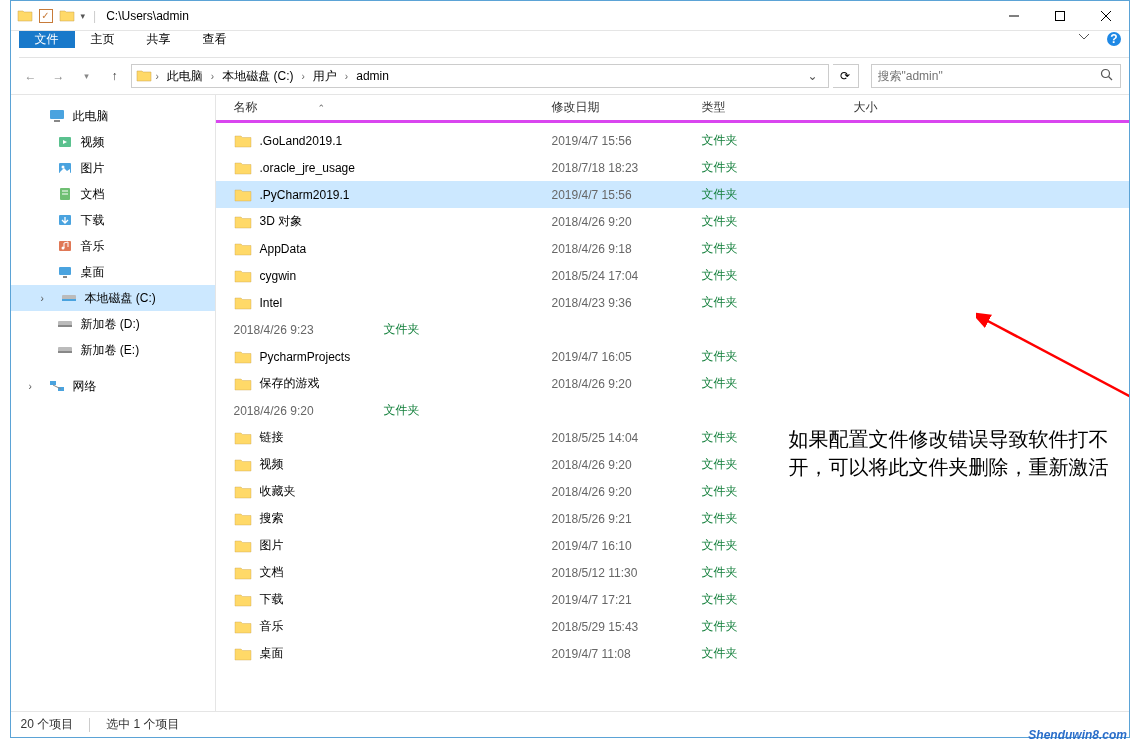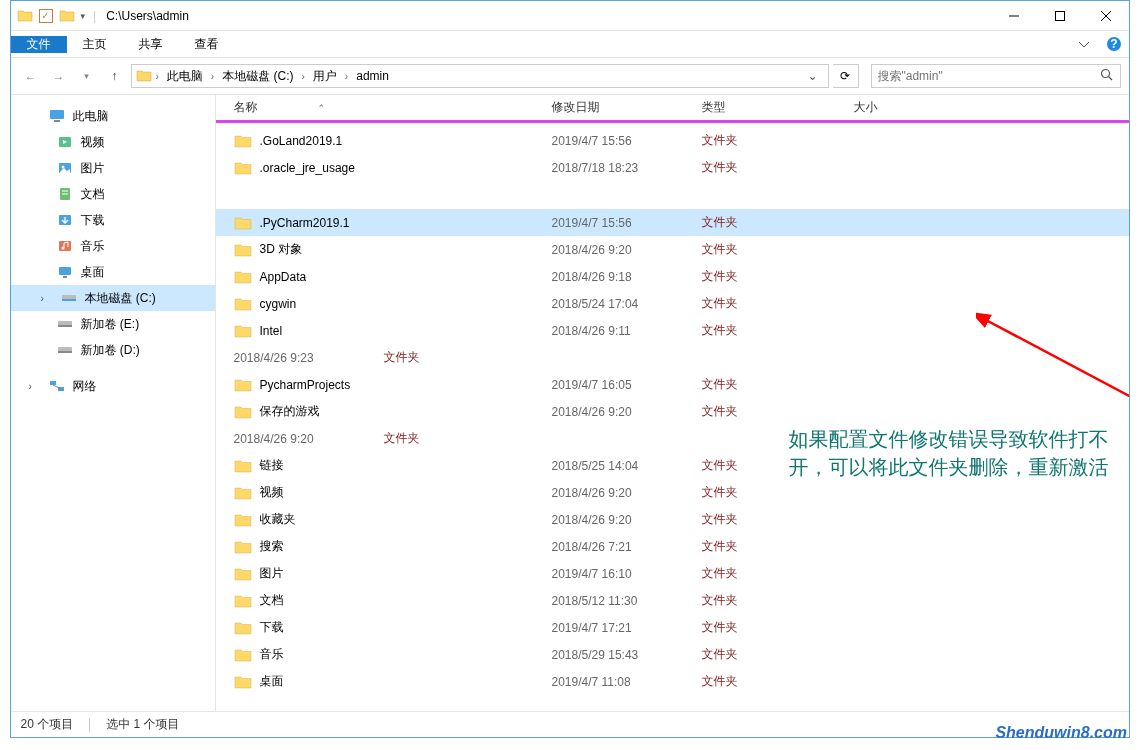--- a/index.html
+++ b/index.html
@@ -4,21 +4,21 @@
 <style>
 * { margin: 0; padding: 0; box-sizing: border-box; font-family: "Microsoft YaHei", "Segoe UI", sans-serif; font-size: 12px; }
 body { background: #fff; width: 1139px; height: 750px; position: relative; overflow: hidden; }
 .window { border: 1px solid #5ba3d6; width: 1120px; height: 738px; margin: 0 auto; background: #fff; display: flex; flex-direction: column; position: relative; }
 .titlebar { height: 30px; display: flex; align-items: center; background: #fff; border-bottom: 1px solid #e5e5e5; }
 .titlebar-left { display: flex; align-items: center; padding-left: 6px; gap: 6px; }
 .tb-icon { width: 16px; height: 16px; }
 .titlebar-title { padding-left: 8px; color: #000; }
 .titlebar-right { margin-left: auto; display: flex; }
 .win-btn { width: 46px; height: 30px; display: flex; align-items: center; justify-content: center; cursor: pointer; }
-.ribbon { height: 27px; display: flex; align-items: center; border-bottom: 1px solid #e3e3e3; }
+.ribbon { height: 27px; display: flex; align-items: flex-start; border-bottom: 1px solid #e3e3e3; margin-left: 8px; }
 .ribbon-file { background: #1979ca; color: #fff; padding: 0 16px; display: flex; align-items: center; cursor: pointer; }
 .ribbon-tab { padding: 0 16px; display: flex; align-items: center; cursor: pointer; color: #000; }
 .ribbon-expand { margin-left: auto; width: 30px; display: flex; align-items: center; justify-content: center; cursor: pointer; color: #555; }
 .help-btn { width: 30px; display: flex; align-items: center; justify-content: center; cursor: pointer; }
 .addrbar { height: 37px; display: flex; align-items: center; padding: 0 8px; gap: 4px; border-bottom: 1px solid #e5e5e5; }
 .nav-btn { width: 24px; height: 24px; display: flex; align-items: center; justify-content: center; cursor: pointer; color: #888; border-radius: 2px; }
 .nav-btn.enabled { color: #333; }
 .addr-box { flex: 1; height: 24px; border: 1px solid #ccc; display: flex; align-items: center; padding: 0 4px; gap: 2px; }
 .addr-seg { padding: 2px 4px; cursor: pointer; display: flex; align-items: center; }
 .addr-chev { color: #666; padding: 0 2px; font-size: 10px; }
@@ -36,30 +36,30 @@
 .content { flex: 1; display: flex; flex-direction: column; position: relative; }
 .col-headers { height: 28px; display: flex; align-items: center; border-bottom: 3px solid #d946ef; padding-left: 18px; }
 .col-h { color: #333; cursor: pointer; display: flex; align-items: center; }
 .col-name { width: 318px; }
 .col-date { width: 150px; }
 .col-type { width: 152px; }
 .col-size { width: 100px; }
 .sort-ind { font-size: 9px; margin-left: 60px; color: #666; }
 .file-list { flex: 1; overflow-y: auto; padding-top: 4px; }
 .file-row { height: 27px; display: flex; align-items: center; padding-left: 18px; cursor: pointer; }
-.file-row.selected { background: #cce8ff; margin-top: 28px; }
+.file-row.selected { background: #cce8ff; }
 .file-cell-name { width: 318px; display: flex; align-items: center; gap: 8px; }
 .file-cell-date { width: 150px; color: #666; }
-.file-cell-type { width: 152px; color: #7f1d1d; }
+.file-cell-type { width: 152px; color: #15803d; }
 .folder-icon { width: 18px; height: 14px; }
 .statusbar { height: 26px; border-top: 1px solid #e5e5e5; display: flex; align-items: center; padding: 0 10px; gap: 16px; color: #333; }
 .status-sep { border-left: 1px solid #ccc; height: 14px; }
-.annotation { position: absolute; color: #0f766e; font-size: 20px; line-height: 28px; right: 20px; top: 330px; width: 320px; pointer-events: none; font-family: "SimSun", serif; }
+.annotation { position: absolute; color: #000000; font-size: 20px; line-height: 28px; right: 20px; top: 330px; width: 320px; pointer-events: none; font-family: "SimSun", serif; }
 .arrow-svg { position: absolute; left: 760px; top: 216px; pointer-events: none; }
-.watermark { position: absolute; right: 12px; bottom: 8px; color: #2a6dc9; font-style: italic; font-size: 16px; font-weight: bold; pointer-events: none; }
+.watermark { position: absolute; right: 12px; bottom: 8px; color: #2a6dc9; font-style: italic; font-size: 12px; font-weight: bold; pointer-events: none; }
 .addr-dd { margin-left: auto; padding: 0 6px; color: #555; cursor: pointer; }
 .qat-chk { width:14px; height:14px; border:1px solid #c77b3a; background:#fff; display:inline-flex; align-items:center; justify-content:center; color:#c77b3a; font-size:10px; }
 </style>
 </head>
 <body>
 
 <div class="window">
 
   <div class="titlebar">
     <div class="titlebar-left">
@@ -229,30 +229,30 @@
             </span>
             <span>本地磁盘 (C:)</span>
           </div>
           <div class="side-item indent">
             <span class="side-icon">
               <svg viewBox="0 0 16 16">
                 <rect x="1" y="5" width="14" height="6" fill="#bbb" rx="1"></rect>
                 <rect x="1" y="9" width="14" height="2" fill="#888"></rect>
               </svg>
             </span>
-            <span>新加卷 (E:)</span>
+            <span>新加卷 (D:)</span>
           </div>
           <div class="side-item indent">
             <span class="side-icon">
               <svg viewBox="0 0 16 16">
                 <rect x="1" y="5" width="14" height="6" fill="#bbb" rx="1"></rect>
                 <rect x="1" y="9" width="14" height="2" fill="#888"></rect>
               </svg>
             </span>
-            <span>新加卷 (D:)</span>
+            <span>新加卷 (E:)</span>
           </div>
         </div>
       <div style="height:10px;"></div>
       <div class="side-item" style="padding-left:18px;">
         <span class="side-expand">›</span>
         <span class="side-icon">
             <svg viewBox="0 0 16 16">
               <rect x="1" y="3" width="6" height="4" fill="#4aa3df"></rect>
               <rect x="9" y="9" width="6" height="4" fill="#4aa3df"></rect>
               <line x1="4" y1="7" x2="12" y2="11" stroke="#888"></line>
@@ -333,21 +333,21 @@
             <div class="file-cell-date">2018/5/24 17:04</div>
             <div class="file-cell-type">文件夹</div>
           </div>
           <div class="file-row">
             <div class="file-cell-name">
               <span class="folder-icon"><svg viewBox="0 0 18 14">
                   <path fill="#ffd968" stroke="#c9a34e" stroke-width="0.4" d="M1 2h6l1.5 1.5H17V13H1z"></path>
                 </svg></span>
               <span>Intel</span>
             </div>
-            <div class="file-cell-date">2018/4/26 9:11</div>
+            <div class="file-cell-date">2018/4/23 9:36</div>
             <div class="file-cell-type">文件夹</div>
           </div>
           <div class="file-row">
             <div class="file-cell-date">2018/4/26 9:23</div>
             <div class="file-cell-type">文件夹</div>
           </div>
           <div class="file-row">
             <div class="file-cell-name">
               <span class="folder-icon"><svg viewBox="0 0 18 14">
                   <path fill="#ffd968" stroke="#c9a34e" stroke-width="0.4" d="M1 2h6l1.5 1.5H17V13H1z"></path>
@@ -401,21 +401,21 @@
             <div class="file-cell-date">2018/4/26 9:20</div>
             <div class="file-cell-type">文件夹</div>
           </div>
           <div class="file-row">
             <div class="file-cell-name">
               <span class="folder-icon"><svg viewBox="0 0 18 14">
                   <path fill="#ffd968" stroke="#c9a34e" stroke-width="0.4" d="M1 2h6l1.5 1.5H17V13H1z"></path>
                 </svg></span>
               <span>搜索</span>
             </div>
-            <div class="file-cell-date">2018/4/26 7:21</div>
+            <div class="file-cell-date">2018/5/26 9:21</div>
             <div class="file-cell-type">文件夹</div>
           </div>
           <div class="file-row">
             <div class="file-cell-name">
               <span class="folder-icon"><svg viewBox="0 0 18 14">
                   <path fill="#ffd968" stroke="#c9a34e" stroke-width="0.4" d="M1 2h6l1.5 1.5H17V13H1z"></path>
                 </svg></span>
               <span>图片</span>
             </div>
             <div class="file-cell-date">2019/4/7 16:10</div>

